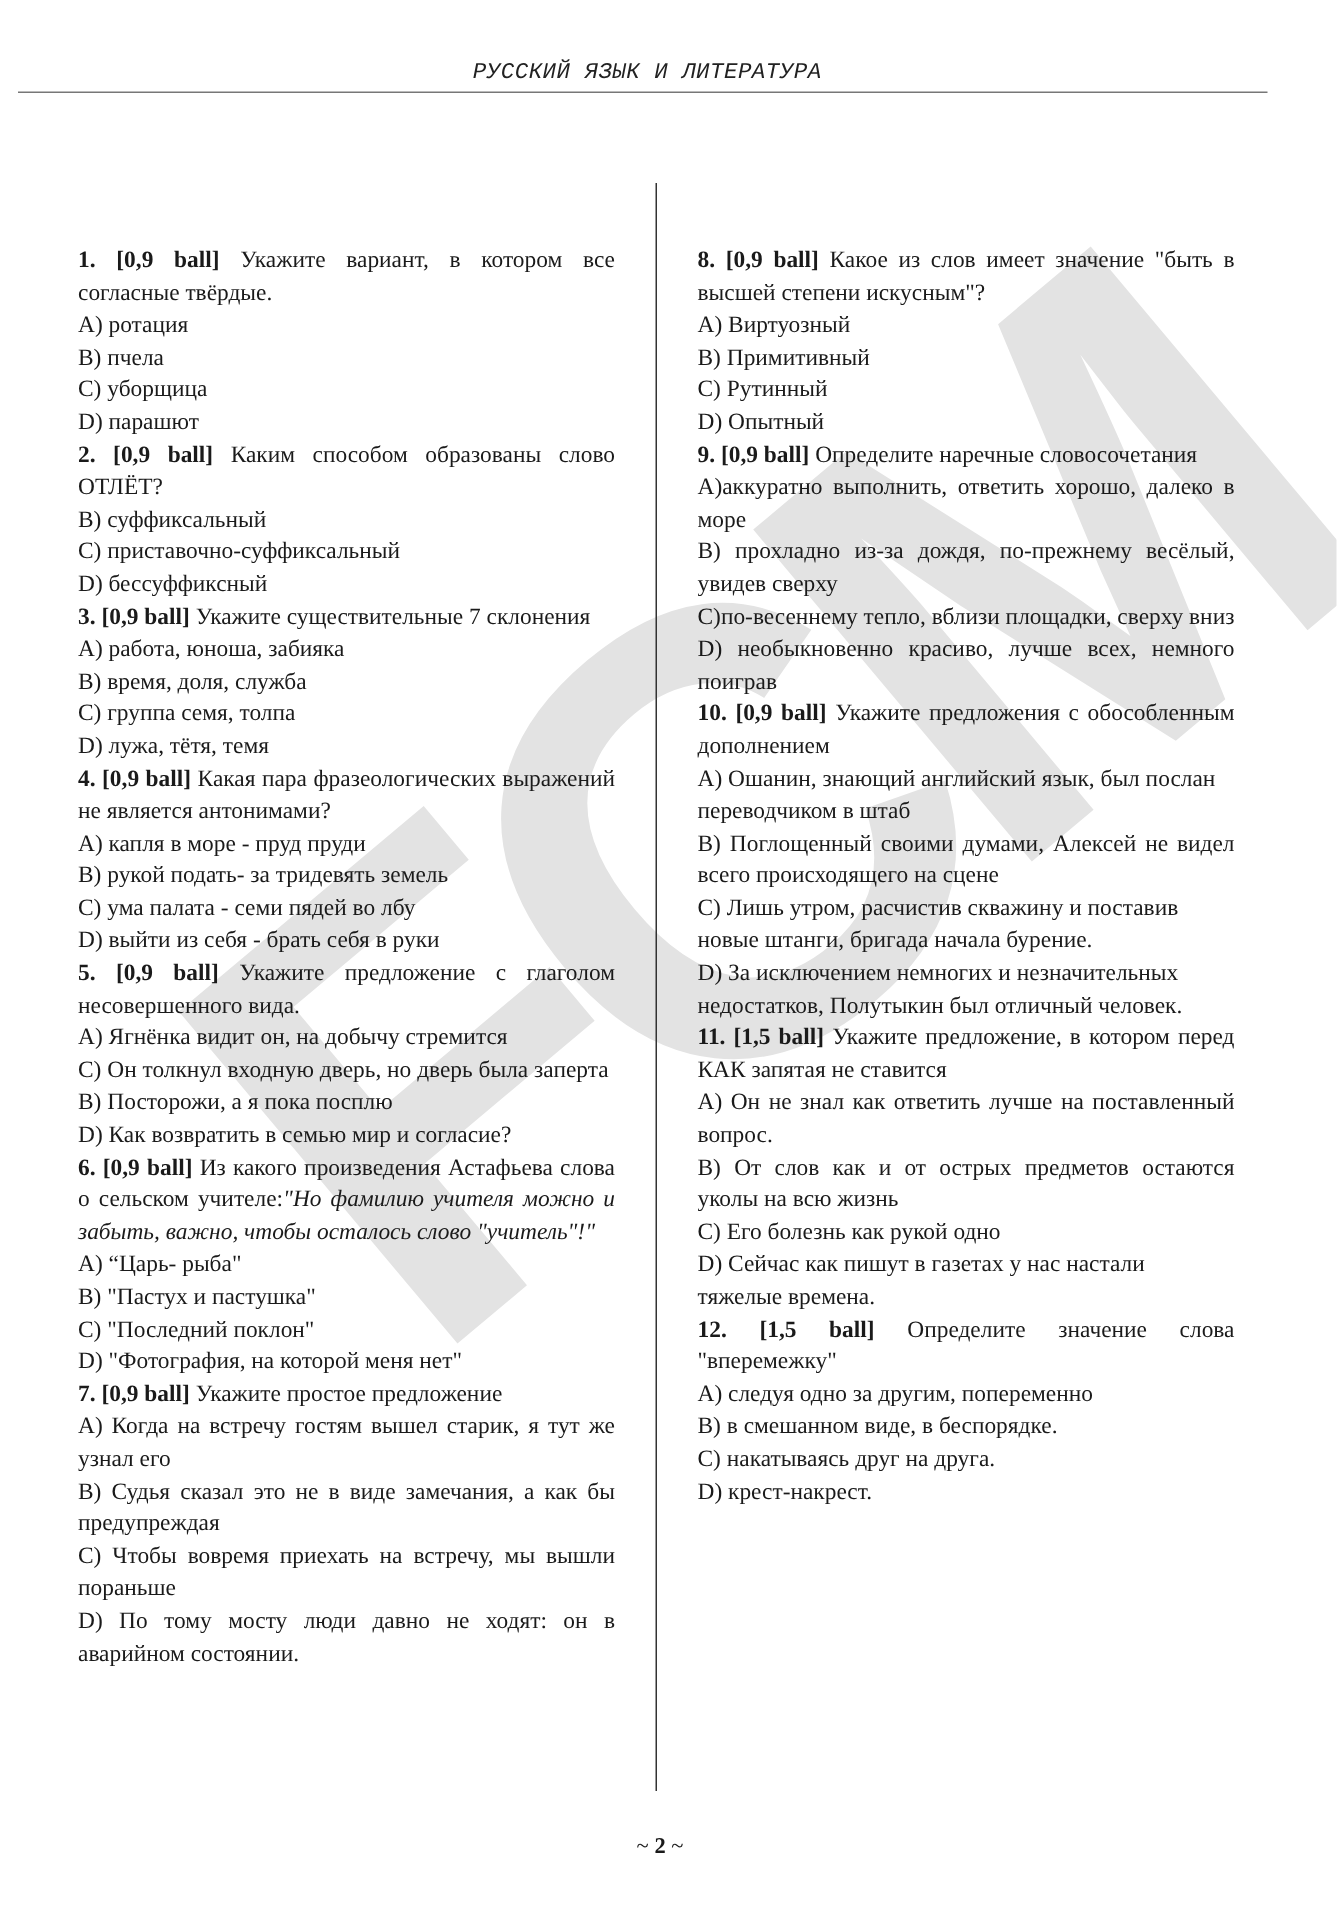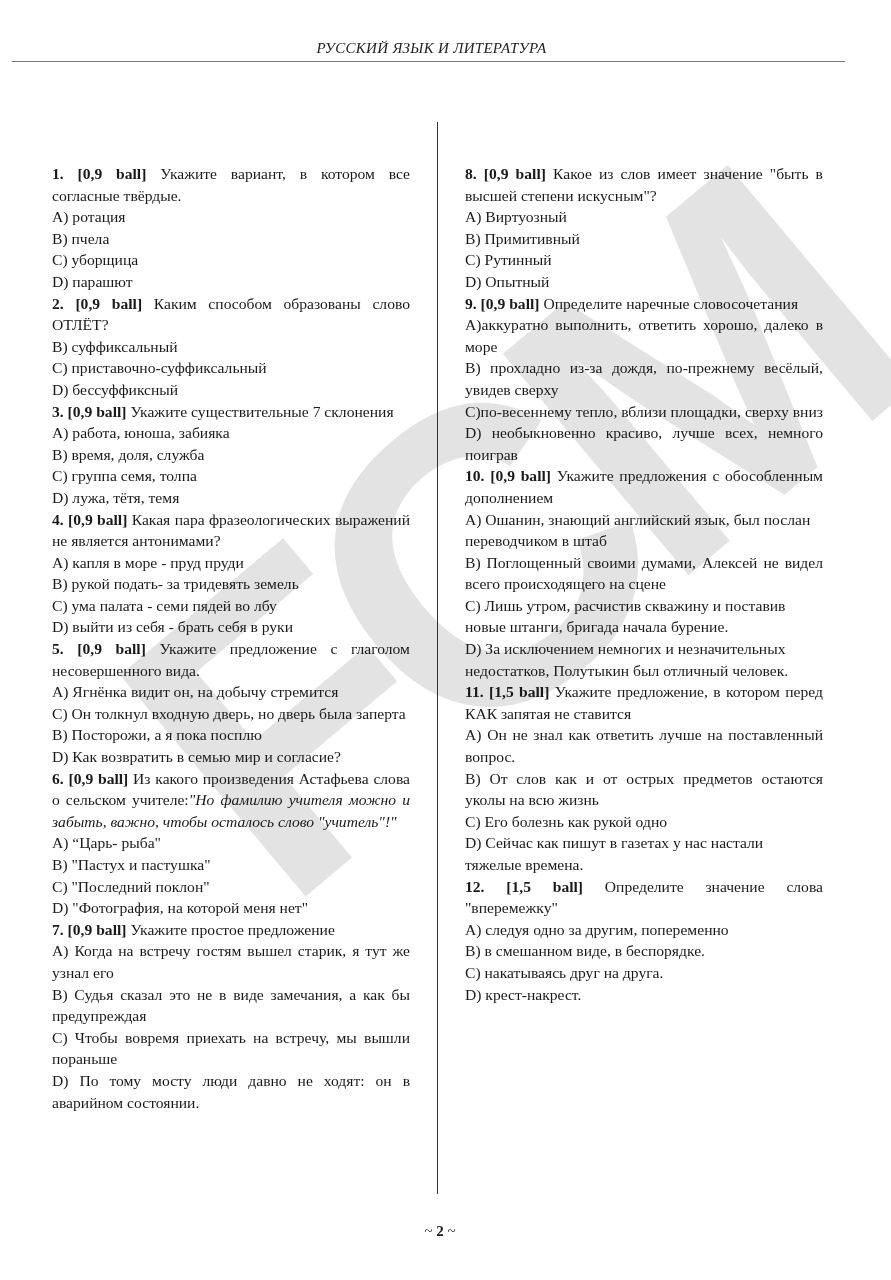--- a/index.html
+++ b/index.html
@@ -1,19 +1,19 @@
 <!DOCTYPE html>
 <html><head>
 <meta charset="utf-8">
 <style>
   html, body { margin: 0; padding: 0; background: #ffffff; }
   body { width: 891px; height: 1280px; position: relative; overflow: hidden;
          font-family: "Liberation Serif", "DejaVu Serif", serif; color: #1a1a1a; }
   .header { position: absolute; top: 40px; left: 18px; width: 827px; text-align: center;
-            font-style: italic; font-size: 15px; letter-spacing: 0.3px; color: #222; }
+            font-style: italic; font-size: 15px; letter-spacing: 0.3px; color: #222; font-family: Liberation Mono, monospace; }
   .header-rule { position: absolute; top: 61px; left: 12px; width: 833px; height: 1px; background: #777; }
   .watermark { position: absolute; left: 95px; top: 330px; font-family: "Liberation Sans", sans-serif;
                font-size: 420px; font-weight: bold; color: #e3e3e3; transform: rotate(-40deg);
                transform-origin: center; letter-spacing: -30px; z-index: 0; user-select: none; line-height: 1; }
   .col { position: absolute; top: 121px; font-size: 15.6px; line-height: 21.6px; z-index: 1; text-align: justify; margin-top: 42px; }
   .col.left { left: 52px; width: 358px; }
   .col.right { left: 465px; width: 358px; }
   .divider { position: absolute; left: 437px; top: 122px; width: 1px; height: 1072px; background: #333; }
   .q { margin: 0; }
   .q-head { display: block; }

